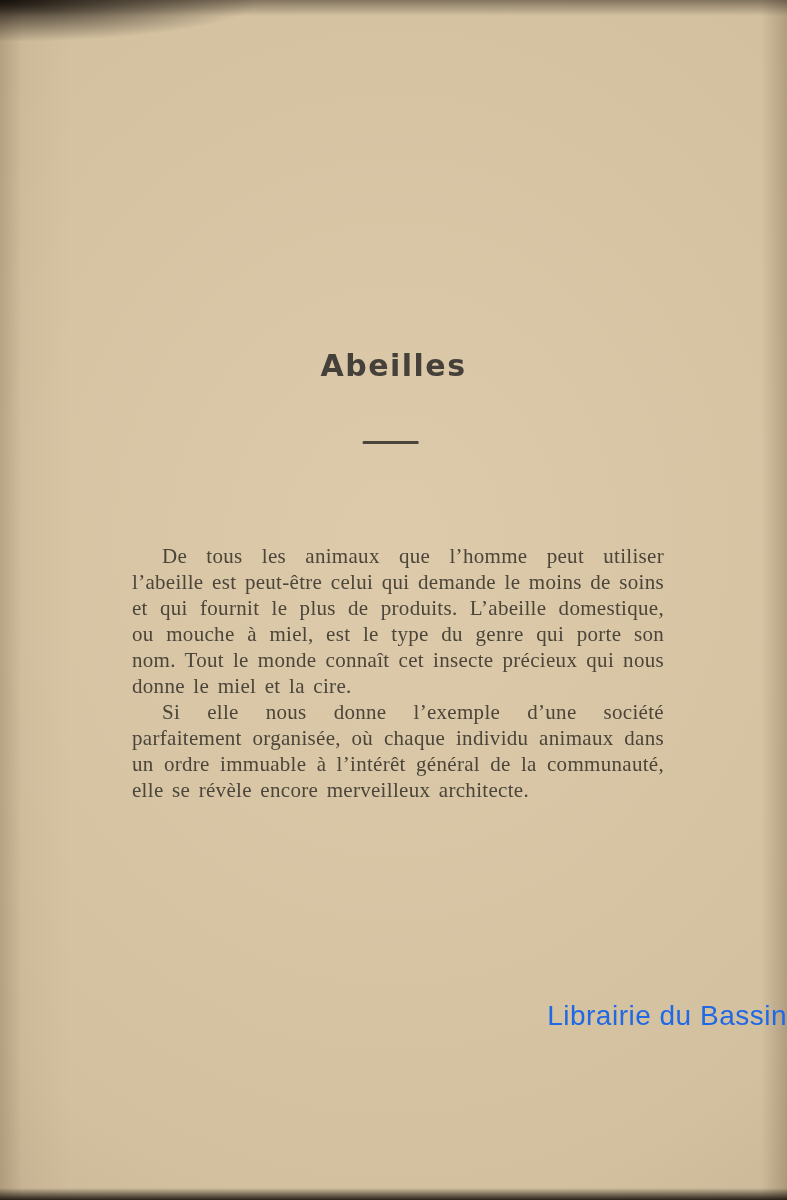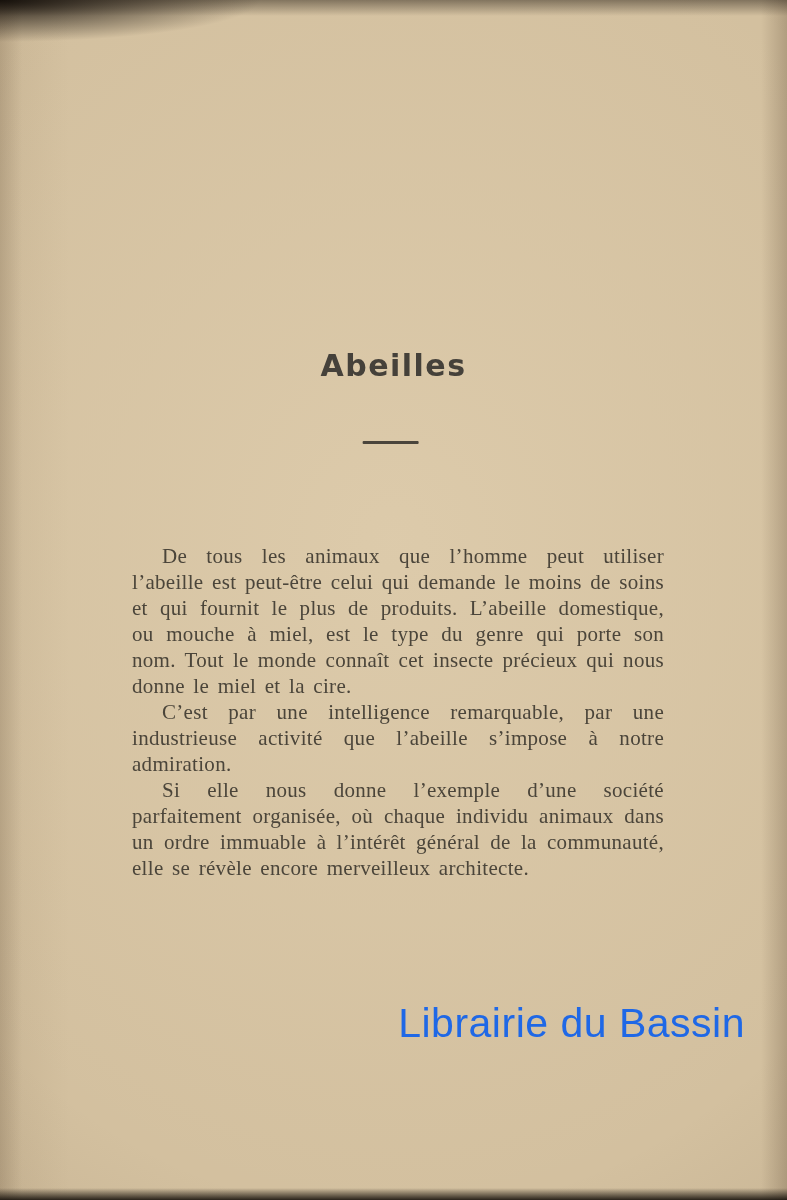--- a/index.html
+++ b/index.html
@@ -72,37 +72,35 @@
     .body-text p {
       margin: 0;
       text-indent: 30px;
     }
     .watermark {
       position: absolute;
       top: 1000px;
       left: 0;
       width: 100%;
       box-sizing: border-box;
-      padding-right: 42px;
       text-align: right;
       font-family: "Liberation Sans", sans-serif;
-      font-size: 41px;
+      font-size: 28px;
       font-weight: normal;
       letter-spacing: 0.5px;
     }
   </style>
 </head>
 <body>
 
 <div class="paper"></div>
 <div class="edges"></div>
 
 <h1 class="title">Abeilles</h1>
 
 <div class="rule"></div>
 
 <div class="body-text" style="color: rgb(75, 69, 58);">
   <p>De tous les animaux que l’homme peut utiliser l’abeille est peut-être celui qui demande le moins de soins et qui fournit le plus de produits. L’abeille domestique, ou mouche à miel, est le type du genre qui porte son nom. Tout le monde connaît cet insecte précieux qui nous donne le miel et la cire.</p>
-  <p>C’est par une intelligence remarquable, par une industrieuse activité que l’abeille s’impose à notre admiration.</p>
   <p>Si elle nous donne l’exemple d’une société parfaitement organisée, où chaque individu animaux dans un ordre immuable à l’intérêt général de la communauté, elle se révèle encore merveilleux architecte.</p>
 </div>
 
 <div class="watermark" style="color: rgb(31, 104, 230);">Librairie du Bassin</div>
 
 </body></html>

